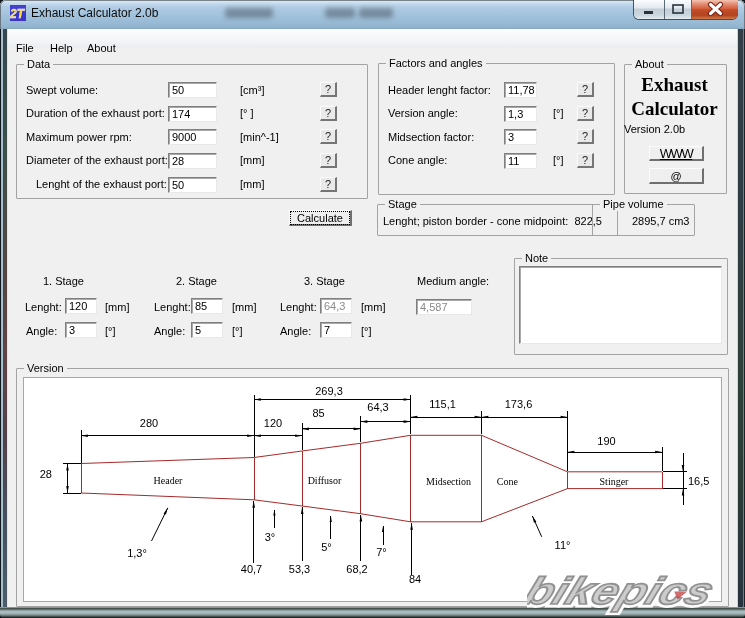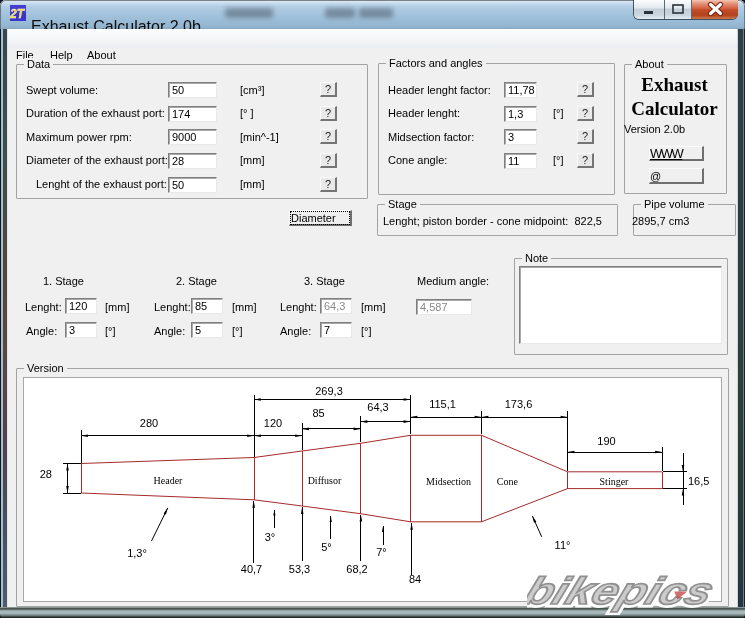--- a/index.html
+++ b/index.html
@@ -5,21 +5,21 @@
 #win{position:relative;width:745px;height:618px;background:#10161d;overflow:hidden;
  font-family:"Liberation Sans",sans-serif;font-size:11px;color:#000}
 .abs{position:absolute}
 
 #title{left:0;top:0;width:745px;height:30px;border-radius:6px 6px 0 0;
  background:linear-gradient(180deg,#e4f0f9 0%,#cde0f0 8%,#b2cde4 22%,#a5c4de 45%,#9abcd6 70%,#93b4ce 90%,#7fa0ba 100%);
  box-shadow:inset 0 1px 0 #f4fafe, inset 1px 0 0 #d5e5f2, inset -1px 0 0 #d5e5f2;}
 #title:before{content:"";position:absolute;left:0;top:0;width:745px;height:30px;border-radius:6px 6px 0 0;
  box-shadow:inset 0 0 0 1px rgba(20,30,40,.55)}
 .smudge{position:absolute;background:#46525e;filter:blur(2.5px);opacity:.5;border-radius:3px}
-#ttext{left:31px;top:18px;font-size:16px;color:#0c0c0c}
+#ttext{left:31px;top:6px;font-size:12px;color:#0c0c0c}
 
 #wbtns{left:634px;top:0px;width:103px;height:19px;display:flex;border-radius:0 0 5px 5px;
  box-shadow:0 0 0 1px rgba(30,42,54,.75), inset 0 -1px 0 rgba(255,255,255,.55)}
 .wb{height:19px;position:relative}
 .wb.mm{background:linear-gradient(180deg,#fbfdfe 0%,#e3eaef 40%,#c3ced7 50%,#ccd6de 80%,#e5ecf1 100%)}
 #wmin{width:30px;border-radius:0 0 0 5px}
 #wmax{width:26px;border-left:1px solid #5a6a77;border-right:1px solid #5a6a77}
 #wclose{width:46px;border-radius:0 0 5px 0;
  background:linear-gradient(180deg,#f6c5b1 0%,#e5957d 18%,#d35f3d 45%,#c24c28 52%,#b3431f 80%,#cf7a4a 100%)}
 
@@ -28,32 +28,32 @@
  linear-gradient(180deg,#38464e 0%,#3e5048 22%,#524540 40%,#614444 55%,#544049 70%,#46505e 85%,#4e5d6a 100%)}
 #frameR{left:737px;top:29px;width:8px;height:580px;
  background:linear-gradient(90deg,#ccd6da 0,#ccd6da 1px,rgba(0,0,0,0) 1px,rgba(0,0,0,0) 6px,#6c7f86 6px,#6c7f86 7px,#1a2228 7px),
  linear-gradient(180deg,#323f48 0%,#2e3c44 30%,#2e403a 60%,#2a3b36 80%,#283442 100%)}
 #frameB{left:0;top:607px;width:745px;height:11px;border-radius:0 0 4px 4px;
  background:linear-gradient(180deg,#c4cdca 0,#505d55 1px,#3f4a44 2px,#7e908f 3px,#a3b4b8 4px,#aebdc0 5px,#a9b9bc 6px,#97a8aa 7px,#7c8d8c 8px,#5c6a68 9px,#2c3835 10px,#141d1a 11px)}
 
 #client{left:8px;top:29px;width:729px;height:578px;background:#f0f0f0}
 #menubar{left:8px;top:29px;width:729px;height:19px;
  background:linear-gradient(180deg,#fdfdfe 0%,#f3f5f7 60%,#e9edf1 100%)}
-.mitem{position:absolute;top:20px;font-size:11px}
+.mitem{position:absolute;top:13px;font-size:11px}
 
 .grp{position:absolute;border:1px solid #a3a3a3;border-radius:1px}
 .grp>b{position:absolute;top:-7px;left:7px;background:#f0f0f0;padding:0 3px;font-weight:normal;font-size:11px;line-height:13px;white-space:nowrap}
 .lbl{position:absolute;font-size:11px;white-space:nowrap}
 .inp{position:absolute;background:#fff;border:1px solid #7f7f7f;border-right-color:#e8e8e8;border-bottom-color:#e8e8e8;
  box-shadow:inset 1px 1px 0 #a9a9a9;font-size:11px;padding:1px 0 0 3px;white-space:nowrap;overflow:hidden}
 .inp.dis{color:#8a8a8a}
 .qbtn{position:absolute;width:14px;height:12px;background:#e9e9e9;text-align:center;font-size:11px;line-height:13px;
  border:solid #757575;border-width:1px 2px 2px 1px;border-top-color:#fbfbfb;border-left-color:#fbfbfb;color:#222}
 .btn{position:absolute;background:#efefef;border:solid #6f6f6f;border-width:1px 2px 2px 1px;border-top-color:#fbfbfb;border-left-color:#fbfbfb;
- text-align:left;font-size:11px}
+ text-align:center;font-size:11px}
 </style></head>
 <body>
 <div id="win">
 
   <div id="title" class="abs">
     <div class="smudge" style="left:225px;top:8px;width:48px;height:10px"></div>
     <div class="smudge" style="left:325px;top:8px;width:30px;height:10px"></div>
     <div class="smudge" style="left:359px;top:8px;width:34px;height:10px"></div>
     <svg class="abs" style="left:10px;top:5px" width="16" height="16">
       <rect x="0" y="0" width="16" height="16" fill="#3a35c8"></rect>
@@ -103,28 +103,28 @@
   <span class="lbl" style="left:240px;top:107px">[° ]</span>
   <span class="lbl" style="left:240px;top:131px">[min^-1]</span>
   <span class="lbl" style="left:240px;top:154px">[mm]</span>
   <span class="lbl" style="left:240px;top:178px">[mm]</span>
   <div class="qbtn" style="left:320px;top:82px">?</div>
   <div class="qbtn" style="left:320px;top:106px">?</div>
   <div class="qbtn" style="left:320px;top:129px">?</div>
   <div class="qbtn" style="left:320px;top:153px">?</div>
   <div class="qbtn" style="left:320px;top:177px">?</div>
   <div class="btn" style="left:289px;top:210px;width:60px;height:12px;padding-top:1px">
-    <span style="display:block;margin:0 1px;outline:1px dotted #000">Diameter</span>
+    <span style="display:block;margin:0 1px;outline:1px dotted #000">Calculate</span>
     </div>
 
   <div class="grp" style="left:378px;top:63px;width:235px;height:130px">
       <b>Factors and angles</b>
     </div>
   <span class="lbl" style="left:388px;top:84px">Header lenght factor:</span>
-  <span class="lbl" style="left:388px;top:107px">Header lenght:</span>
+  <span class="lbl" style="left:388px;top:107px">Version angle:</span>
   <span class="lbl" style="left:388px;top:131px">Midsection factor:</span>
   <span class="lbl" style="left:388px;top:154px">Cone angle:</span>
   <div class="inp" style="left:504px;top:82px;width:28px;height:13px">11,78</div>
   <div class="inp" style="left:504px;top:106px;width:28px;height:13px">1,3</div>
   <div class="inp" style="left:504px;top:129px;width:28px;height:13px">3</div>
   <div class="inp" style="left:504px;top:153px;width:28px;height:13px">11</div>
   <span class="lbl" style="left:553px;top:107px">[°]</span>
   <span class="lbl" style="left:553px;top:154px">[°]</span>
   <div class="qbtn" style="left:577px;top:82px">?</div>
   <div class="qbtn" style="left:577px;top:106px">?</div>
@@ -138,21 +138,21 @@
   <div class="lbl" style="left:624px;top:74px;width:101px;text-align:center;font-family:'Liberation Serif',serif;font-weight:bold;font-size:19px">Exhaust</div>
   <div class="lbl" style="left:624px;top:123px;width:92px;">Version 2.0b</div>
   <div class="btn" style="left:649px;top:146px;width:52px;height:12px;padding-top:0;text-decoration:underline;font-size:13px;letter-spacing:-1.5px;line-height:13px">WWW</div>
   <div class="btn" style="left:649px;top:168px;width:52px;height:12px;padding-top:1px">@</div>
 
   <div class="grp" style="left:377px;top:204px;width:239px;height:30px">
       <b>Stage</b>
     </div>
   <span class="lbl" style="left:383px;top:215px">Lenght; piston border - cone midpoint:&nbsp;&nbsp;822,5</span>
 
-  <div class="grp" style="left:633px;top:204px;width:101px;height:30px">
+  <div class="grp" style="left:592px;top:204px;width:101px;height:30px">
       <b>Pipe volume</b>
     </div>
   <span class="lbl" style="left:632px;top:215px">2895,7 cm3</span>
 
   <span class="lbl" style="left:43px;top:275px">1. Stage</span>
   <span class="lbl" style="left:176px;top:275px">2. Stage</span>
   <span class="lbl" style="left:304px;top:275px">3. Stage</span>
   <span class="lbl" style="left:417px;top:275px">Medium angle:</span>
   <span class="lbl" style="left:25px;top:301px">Lenght:</span>
   <div class="inp" style="left:65px;top:298px;width:27px;height:13px">120</div>

